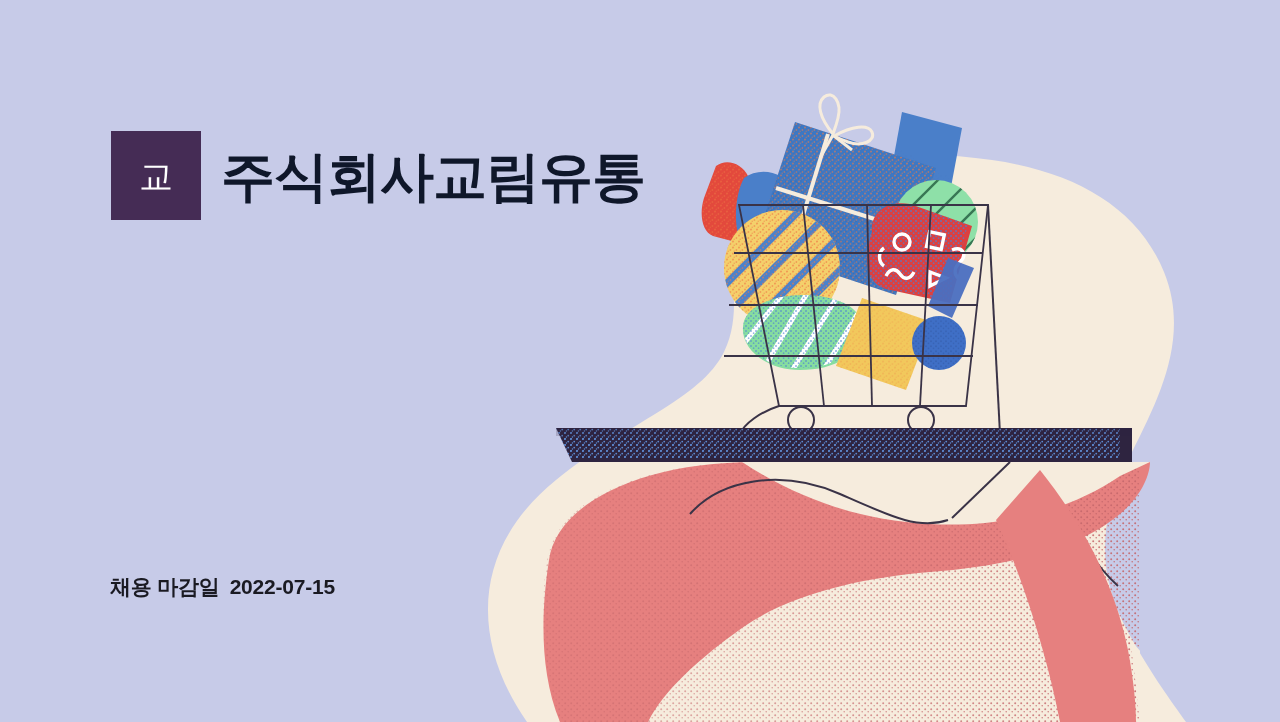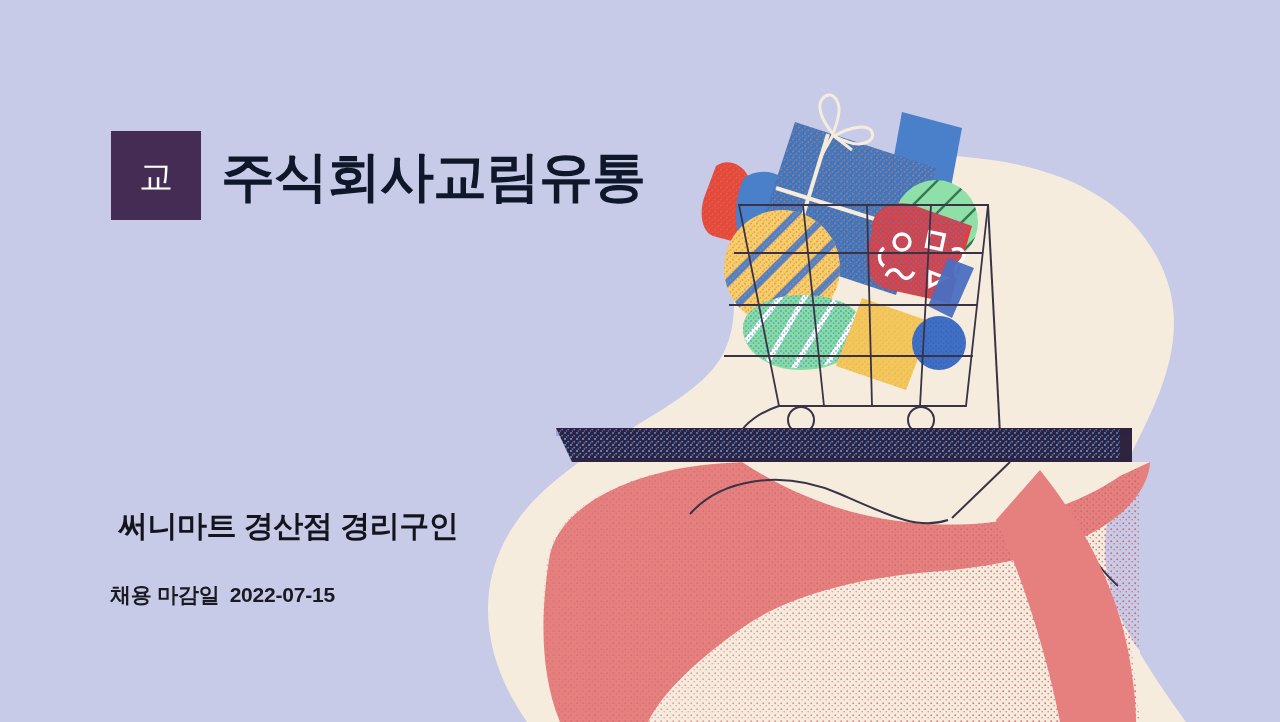--- a/index.html
+++ b/index.html
@@ -79,21 +79,20 @@
   }
   #deadline-row {
     position: absolute;
     left: 110px;
     top: 573px;
     font-size: 21px;
     font-weight: 700;
     color: #1a1a22;
     white-space: nowrap;
     letter-spacing: -0.2px;
-    margin-top: 8px;
   }
   #deadline-row .deadline-value { margin-left: 10px; }
 </style>
 </head>
 <body>
 
 <div id="poster">
 
   <svg class="art-layer" viewBox="0 0 1280 722" xmlns="http://www.w3.org/2000/svg">
     <defs>
@@ -387,20 +386,19 @@
 
   <div class="text-layer">
 
     <div id="company-row">
       <div id="logo-badge">
         <span class="glyph">교</span>
       </div>
       <div id="company-name">주식회사교림유통</div>
     </div>
 
-    <div id="job-title">써니마트 경산점 경리구인</div>
 
     <div id="deadline-row">
       <span>채용 마감일</span><span class="deadline-value">2022-07-15</span>
     </div>
 
   </div>
 </div>
 
 </body></html>

